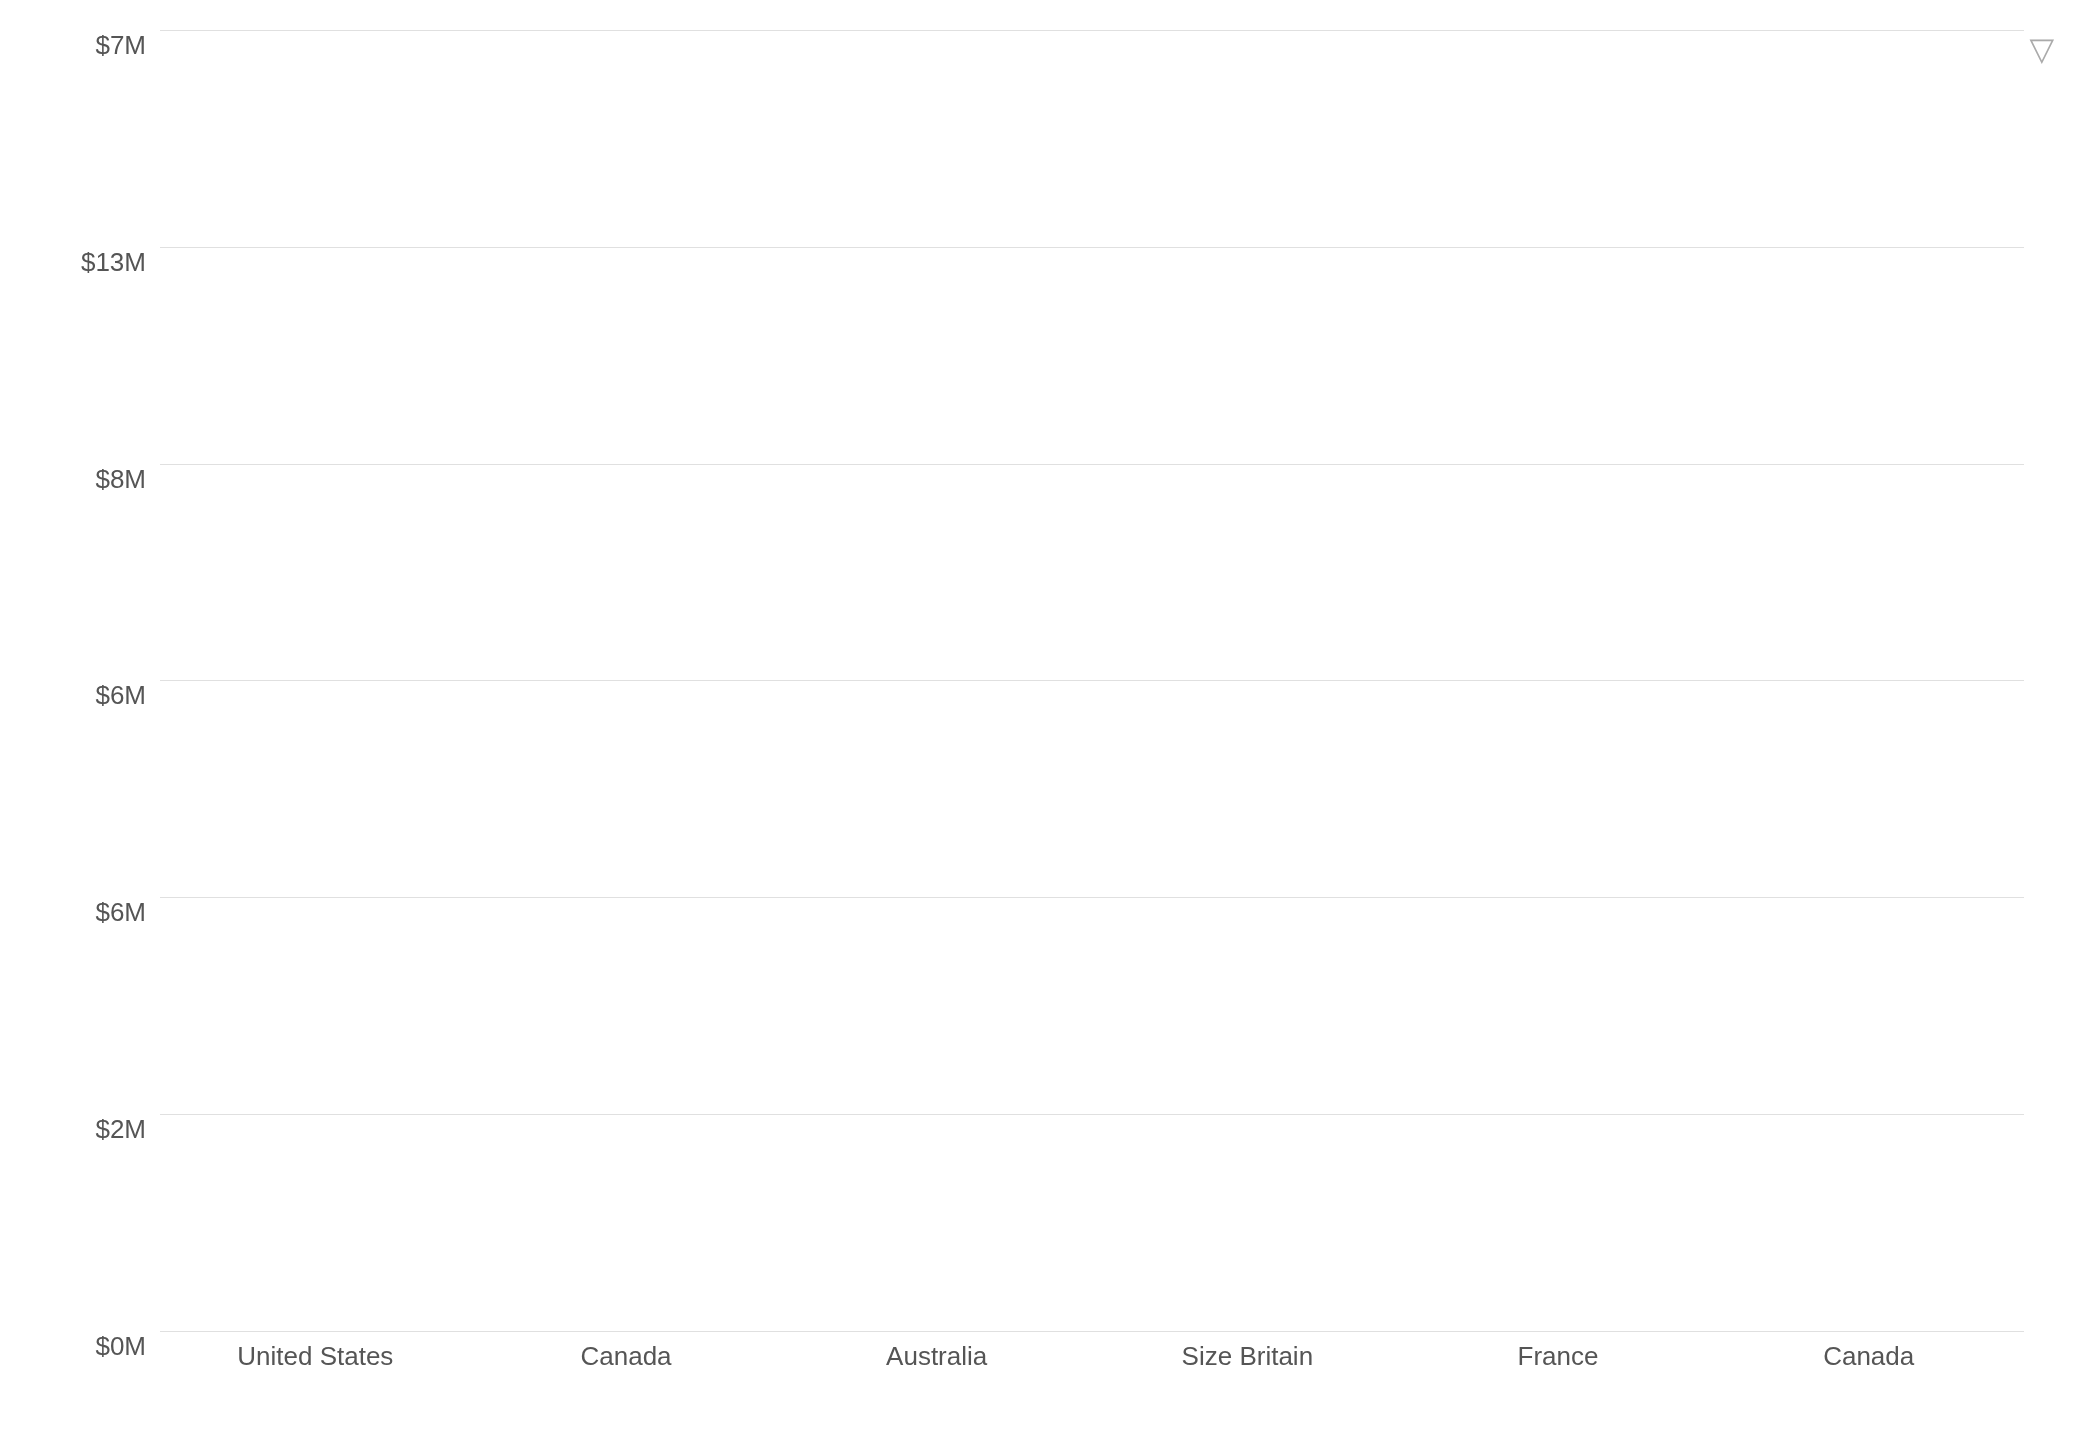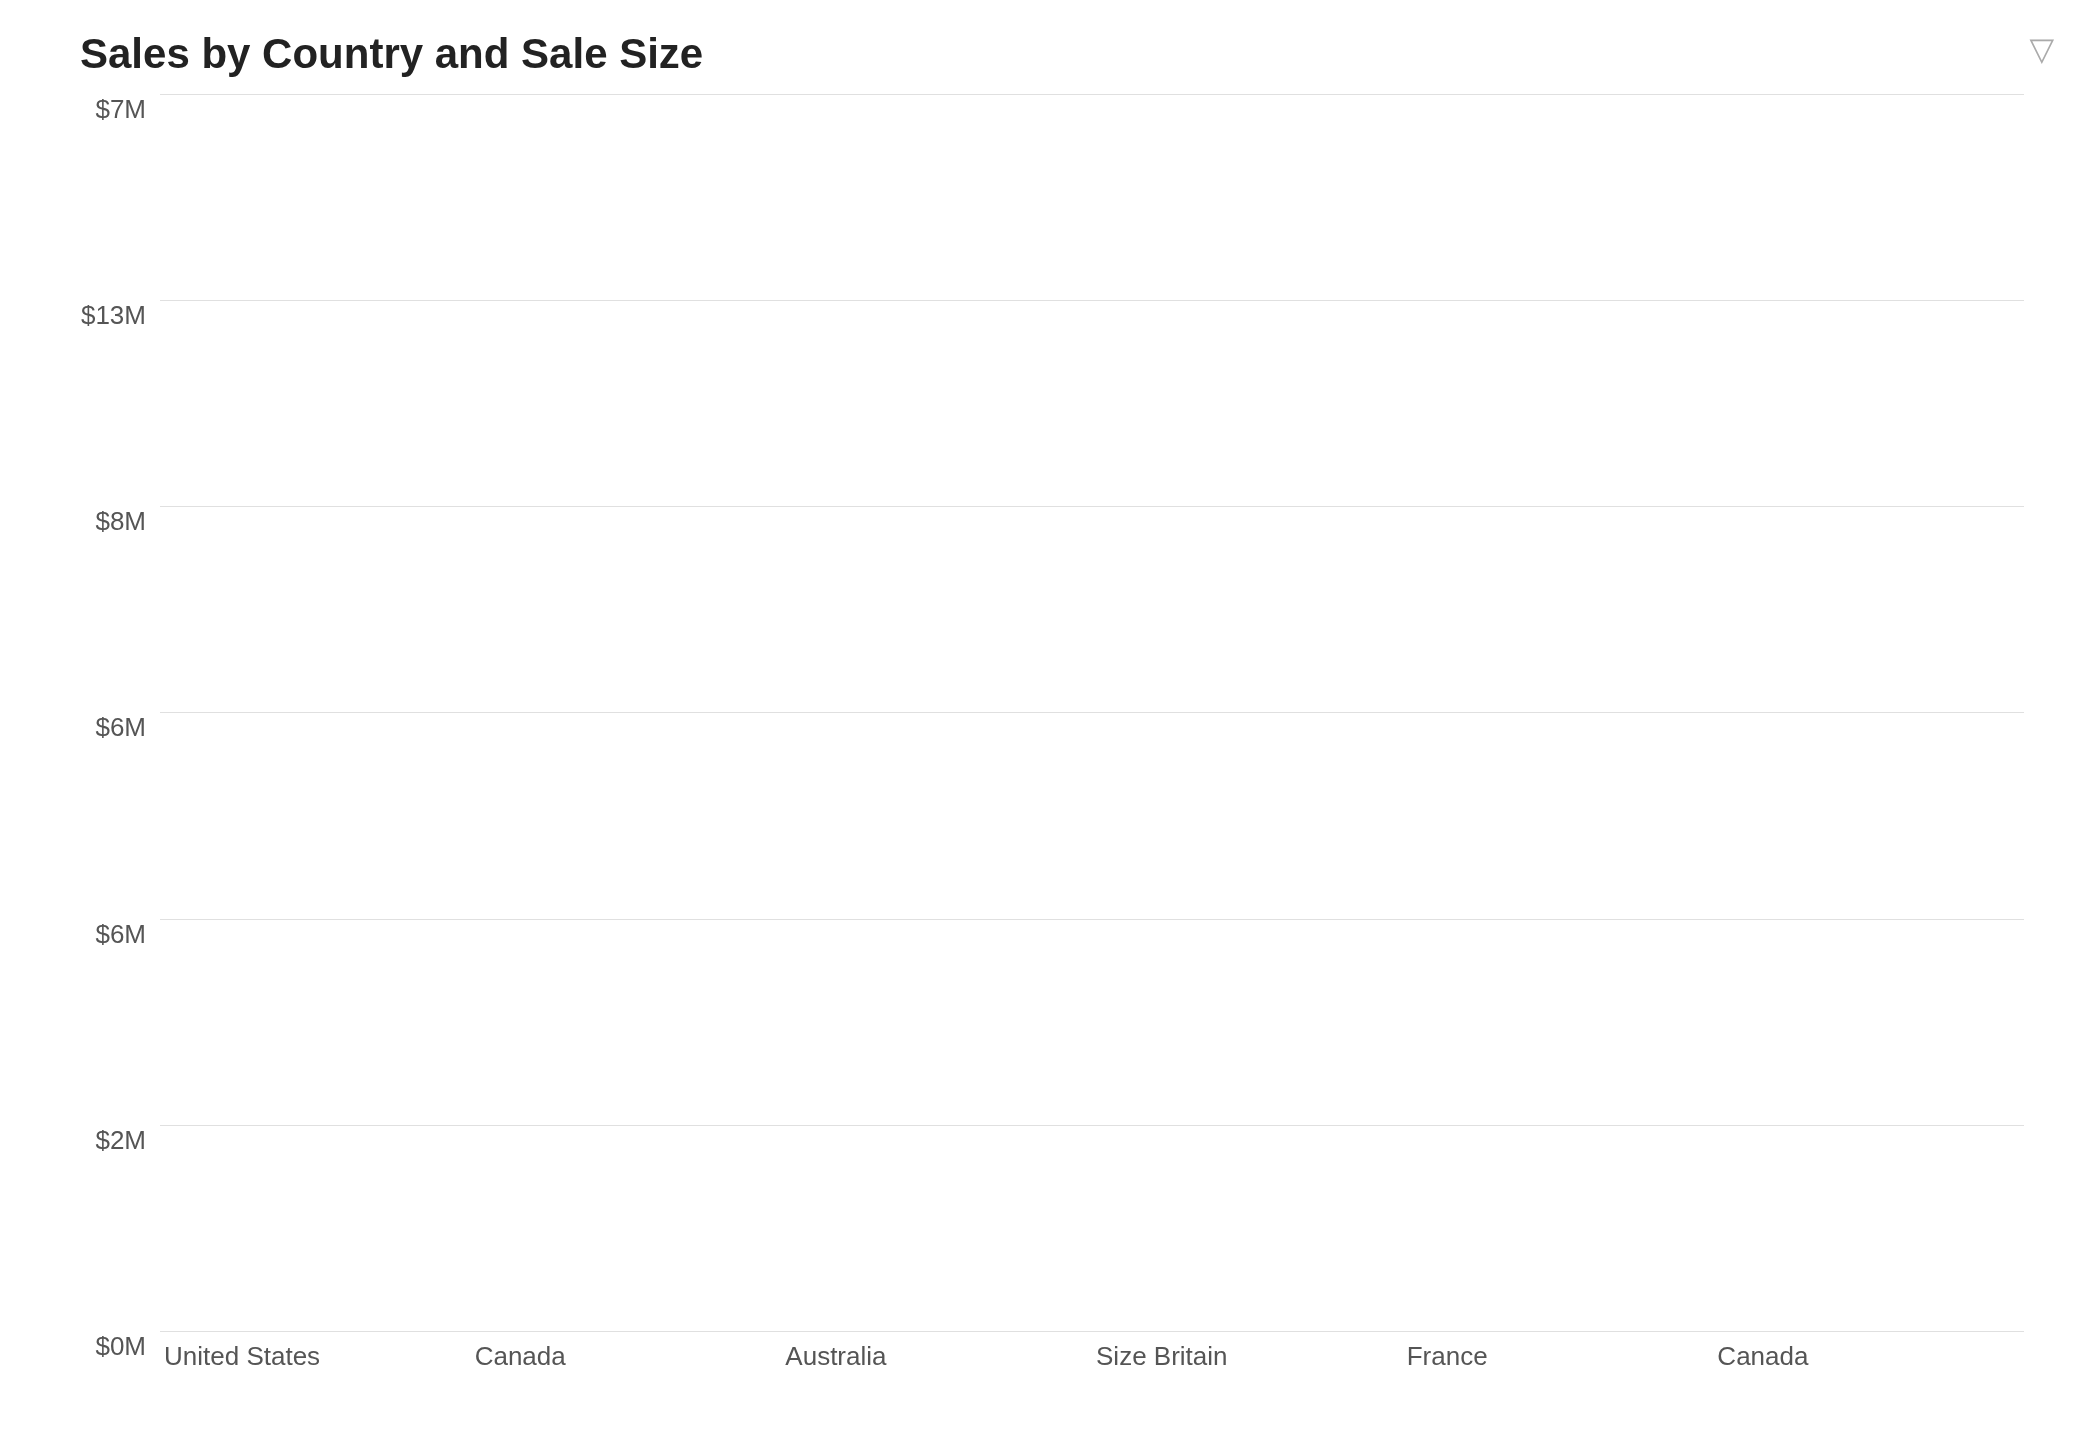--- a/index.html
+++ b/index.html
@@ -102,42 +102,41 @@
       width: 60px;
       border-radius: 0;
       transition: opacity 0.2s;
     }
     .x-labels {
       display: flex;
       margin-top: 12px;
     }
     .x-label {
       flex: 1;
-      text-align: left;
+      text-align: center;
       font-size: 26px;
       color: #555;
       padding: 0 4px;
     }
     .filter-icon {
       position: absolute;
       top: 30px;
       right: 30px;
       font-size: 32px;
       color: #aaa;
       cursor: pointer;
     }
   </style>
 </head>
 <body>
 
 <div class="filter-icon">▽</div>
 
 <div class="chart-container">
 
-  <div class="chart-title">Sales by Country and Sale Size</div>
 
 
   <div class="chart-area">
 
     <div class="y-axis" id="y-axis-container">
         <div class="y-label">$0M</div>
         <div class="y-label">$2M</div>
         <div class="y-label">$6M</div>
         <div class="y-label">$6M</div>
         <div class="y-label">$8M</div>

